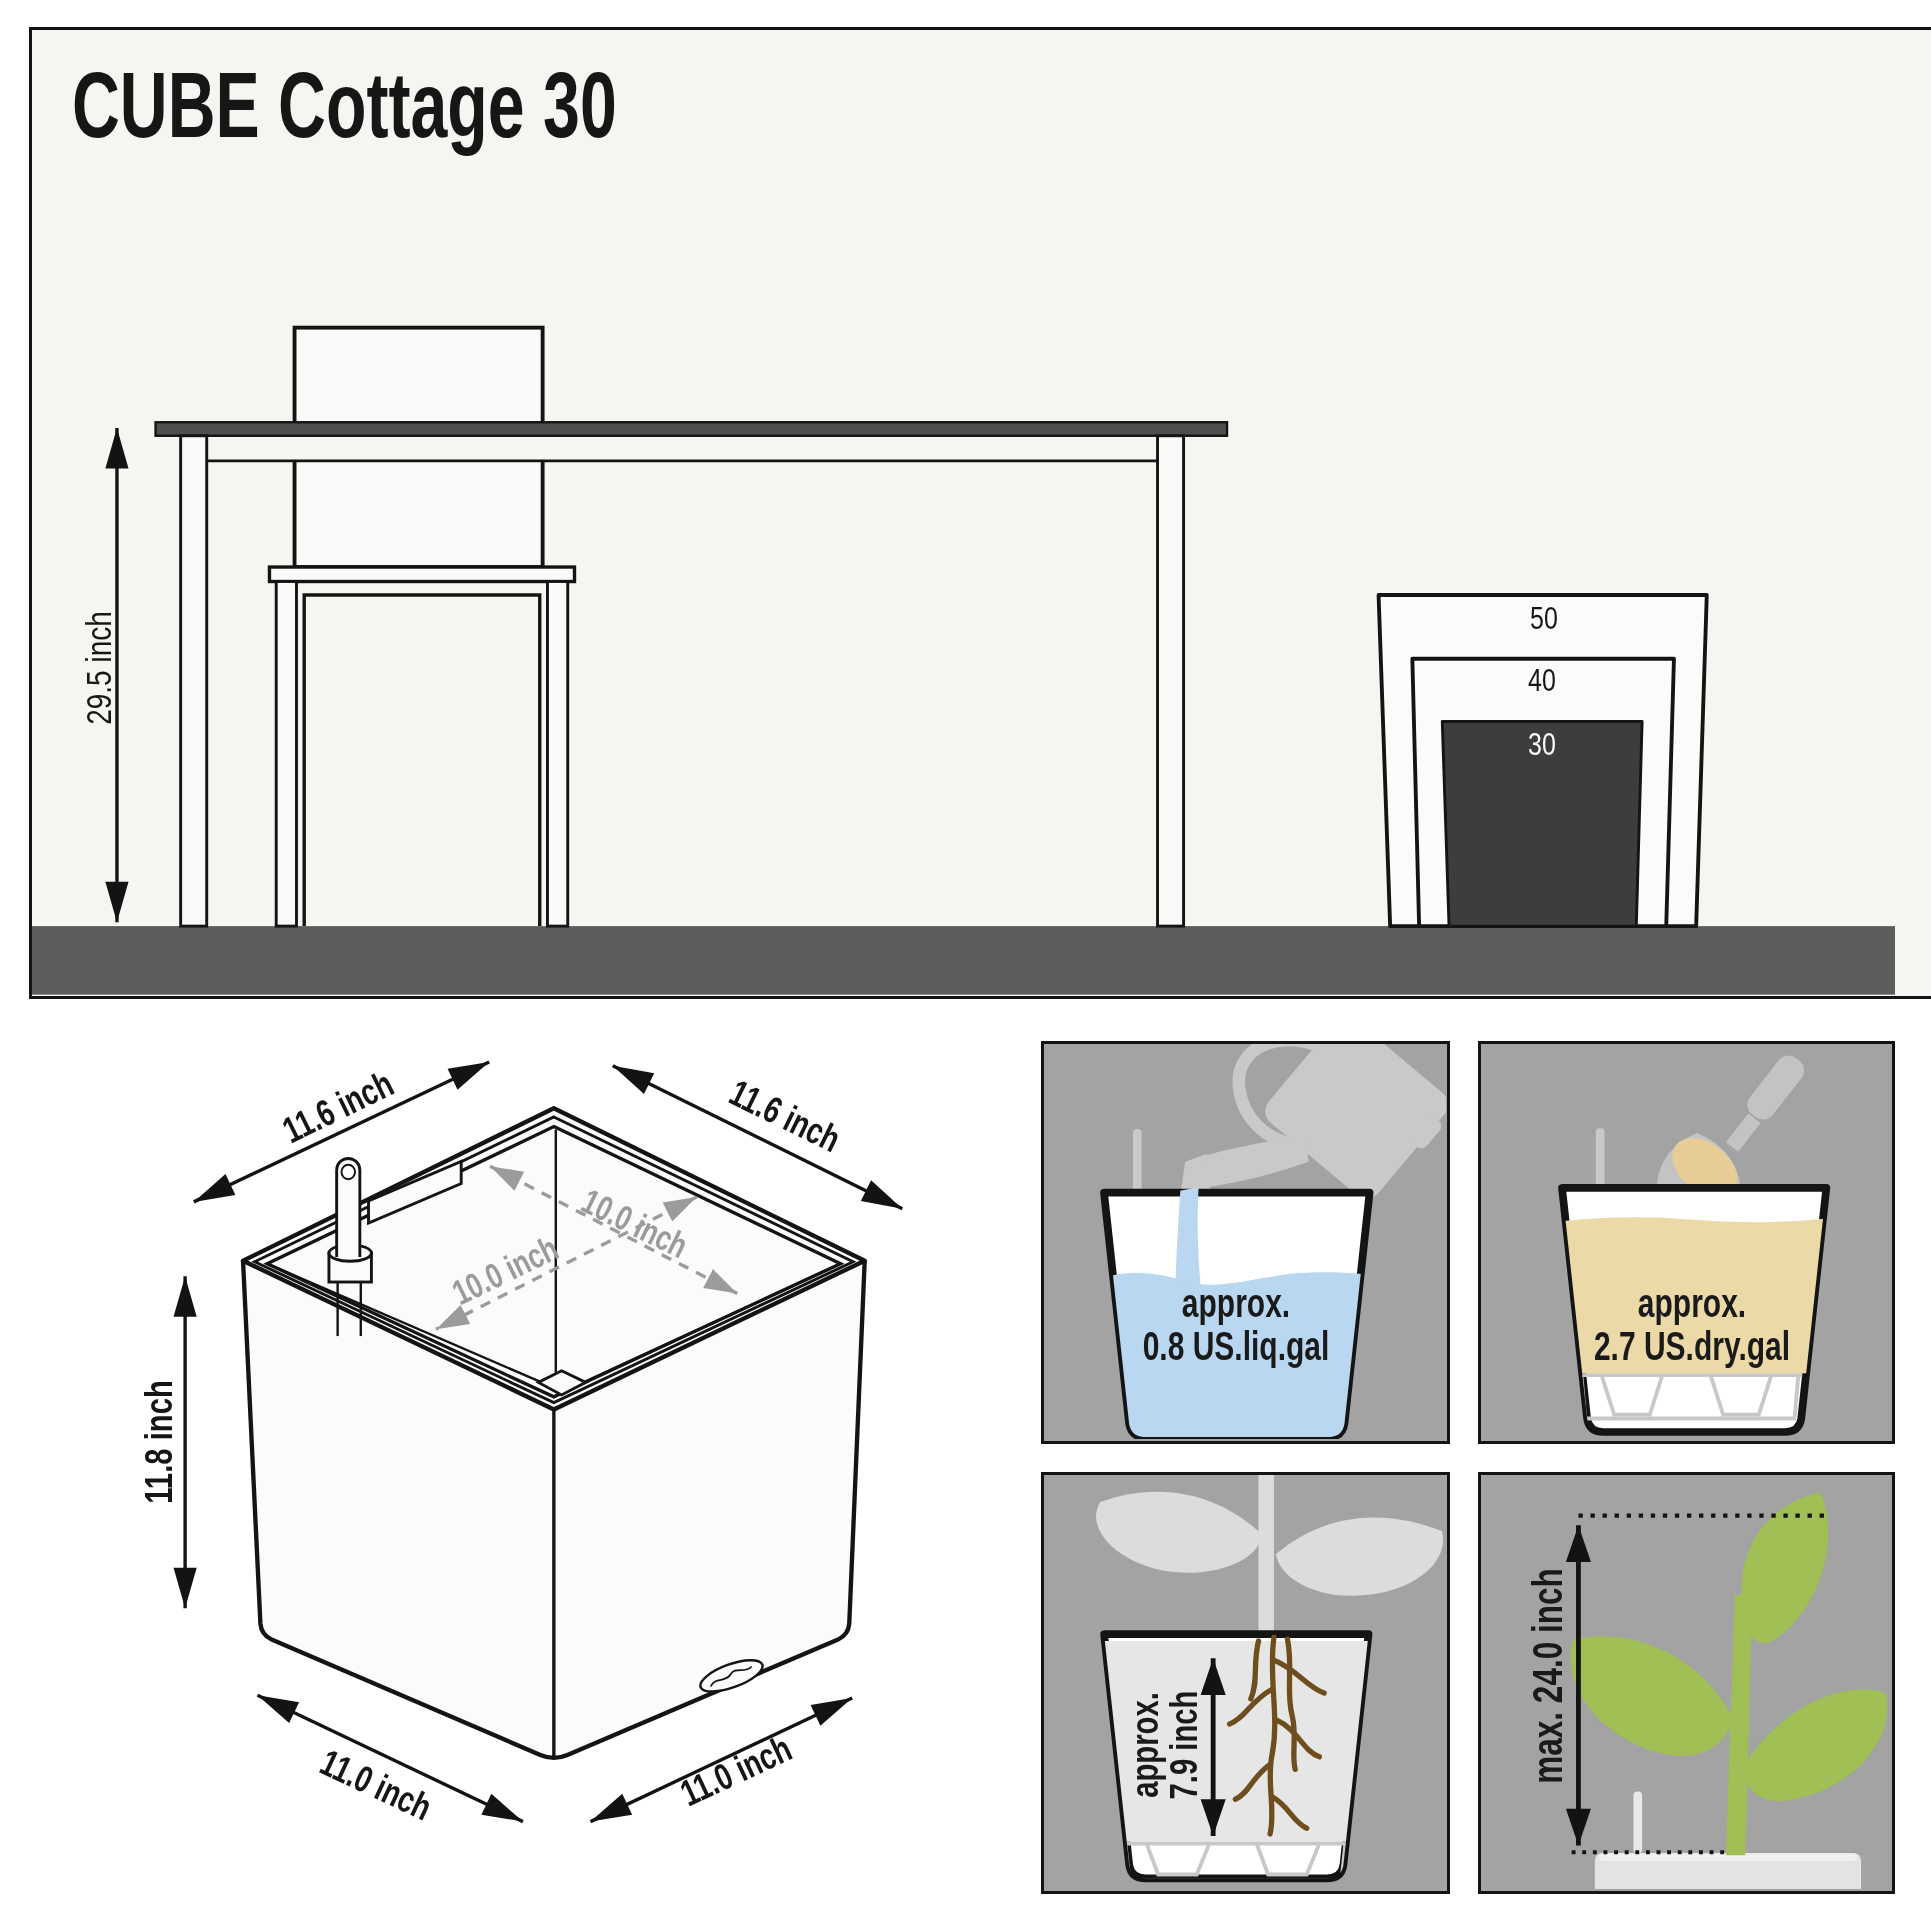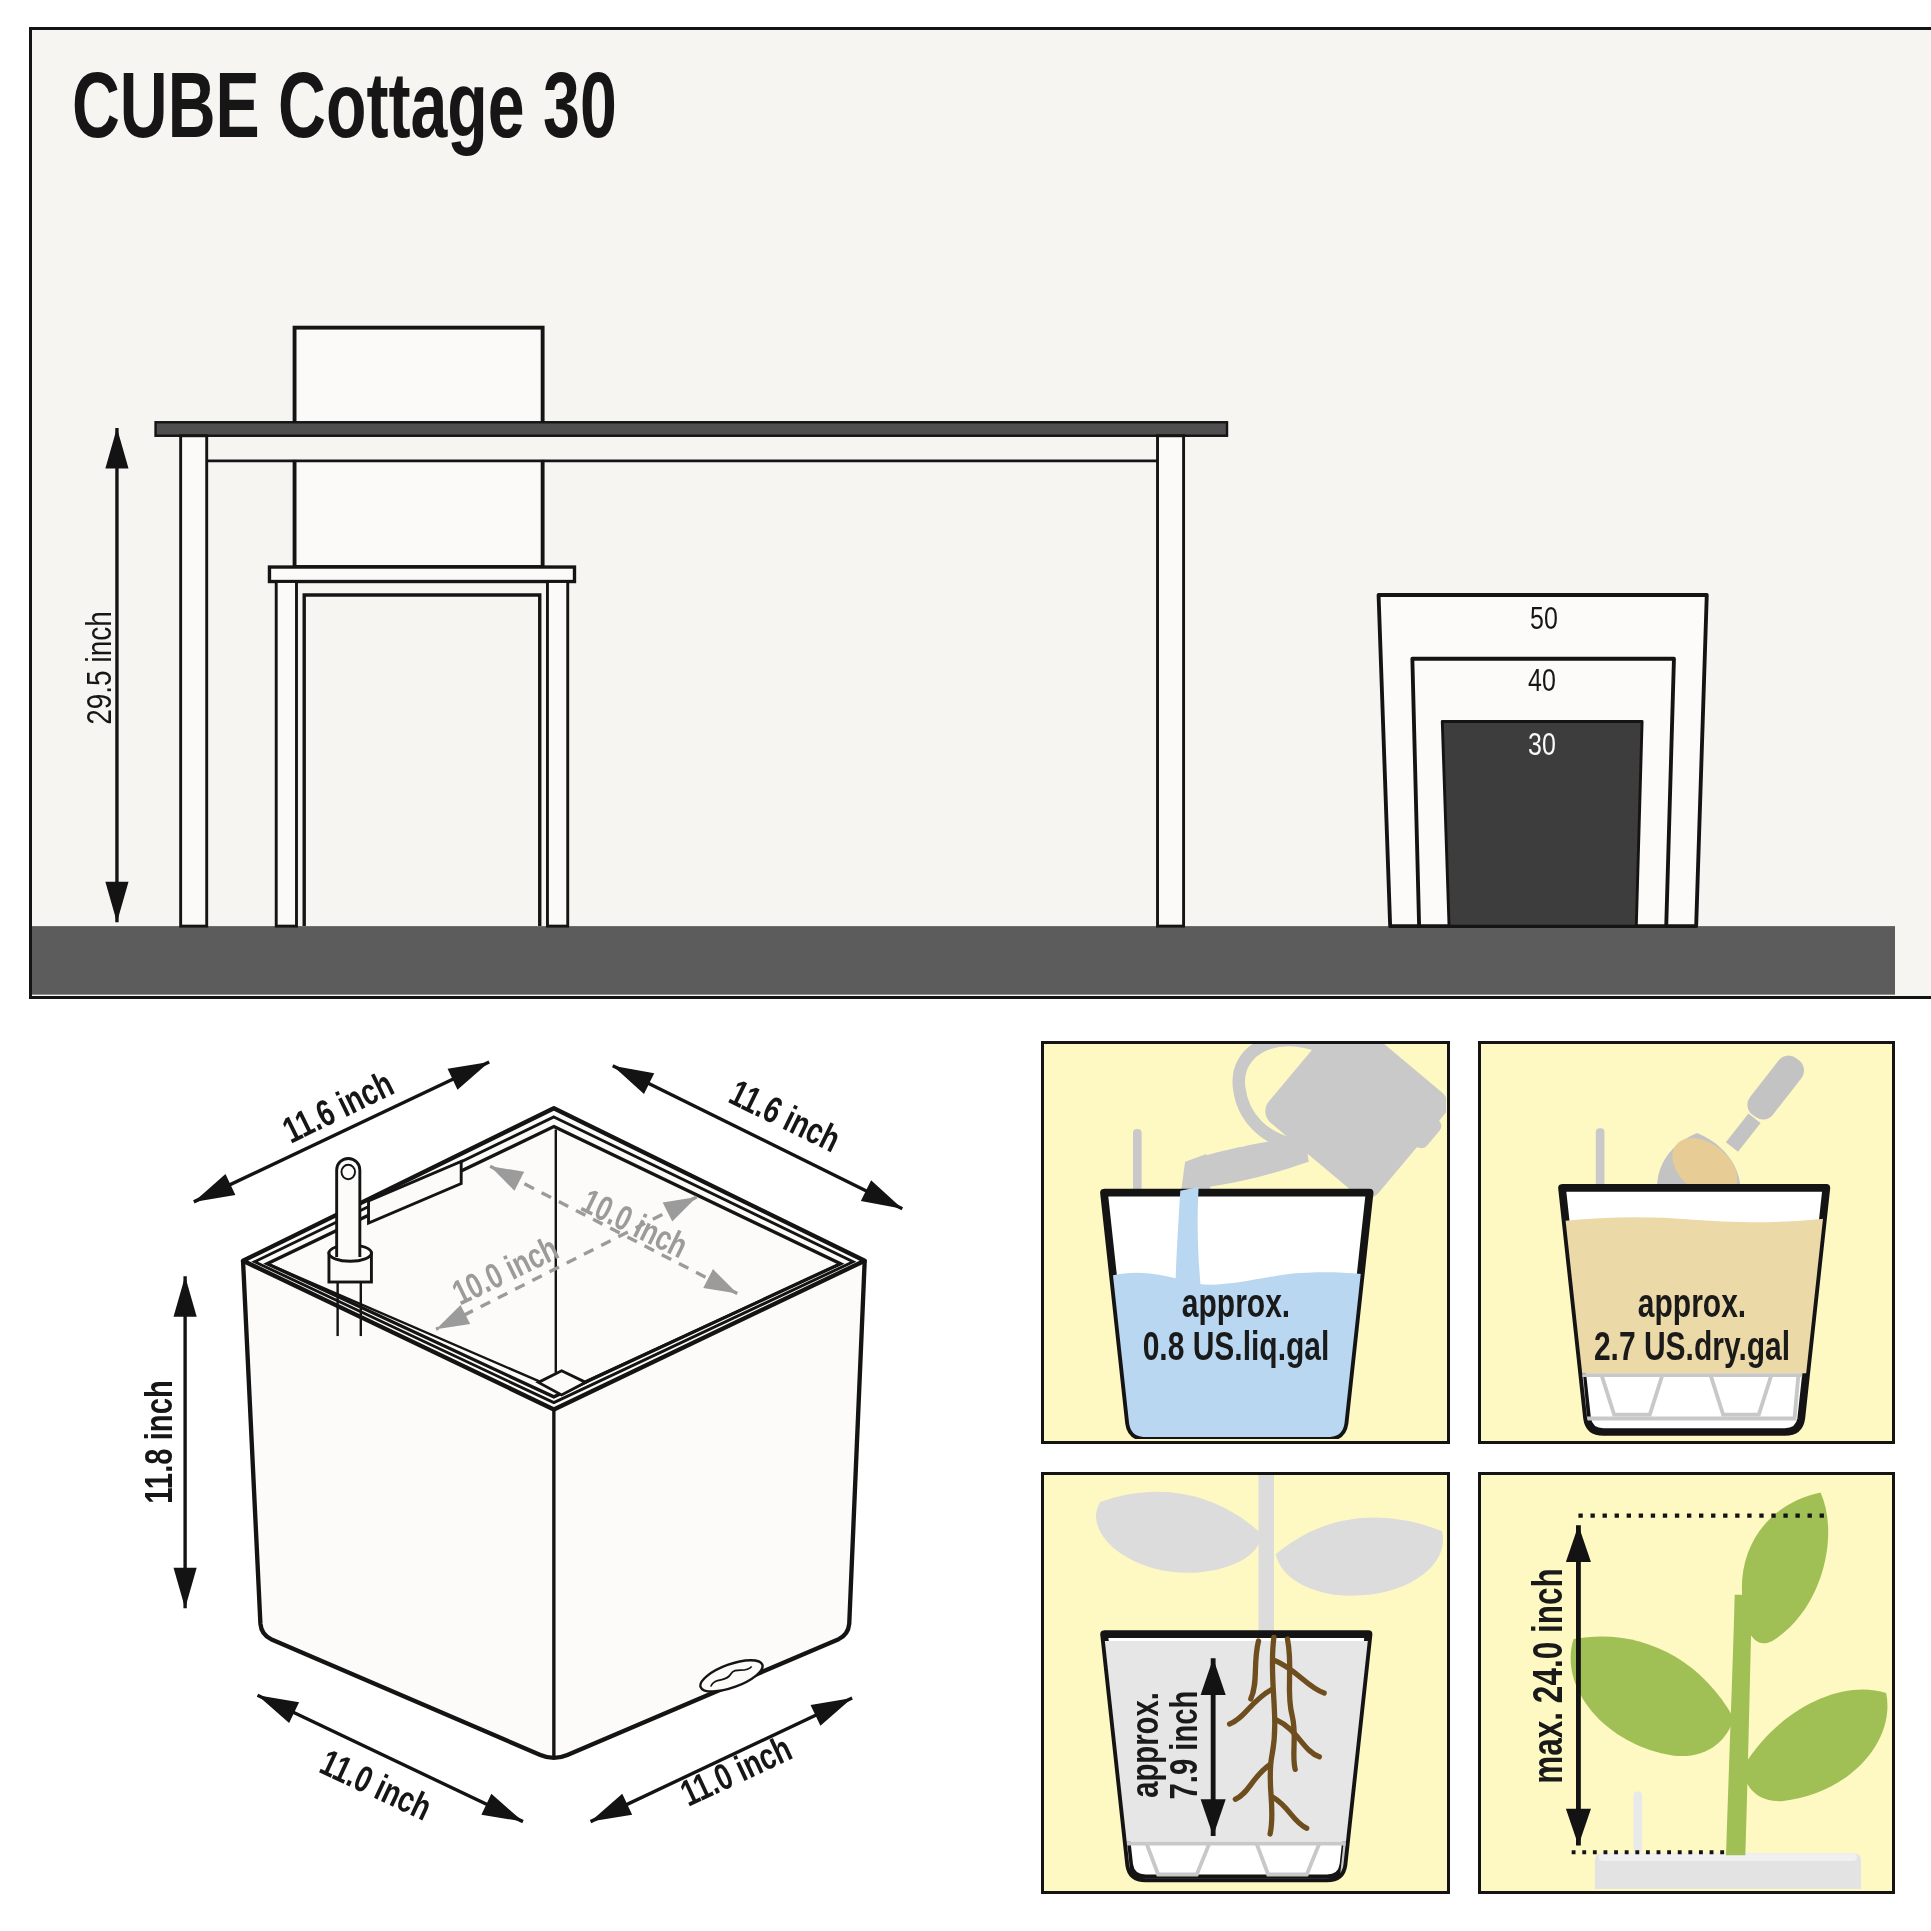--- a/index.html
+++ b/index.html
@@ -9,21 +9,21 @@
   .panel {
     position:absolute; left:29px; top:27px; width:1910px; height:972px;
     background:#f6f5f2; border:3.9px solid #141414; box-sizing:border-box;
   }
   .panel svg { position:absolute; left:0; top:0; }
 
   .cube-area { position:absolute; left:77px; top:1023px; width:946px; height:908px; }
   .cube-area svg { position:absolute; left:0; top:0; }
 
   .ibox {
-    position:absolute; background:#fef9c3; border:3.9px solid #141414; box-sizing:border-box;
+    position:absolute; background:#a3a3a3; border:3.9px solid #141414; box-sizing:border-box;
   }
   .ibox svg { position:absolute; left:0; top:0; }
 
   .lbl { position:absolute; white-space:nowrap; color:#161616; line-height:1; }
   .ttl { font-size:92px; font-weight:bold; transform:scaleX(0.72); transform-origin:0 0; letter-spacing:0; }
   .c   { transform:translate(-50%,-50%) scaleX(0.78); }
   .dim { font-weight:bold; font-size:37px; }
   .gray { color:#9b9b9b; }
   .w { color:#fafafa; }
   .info-t { font-weight:bold; font-size:40px; color:#1a1a1a; }

